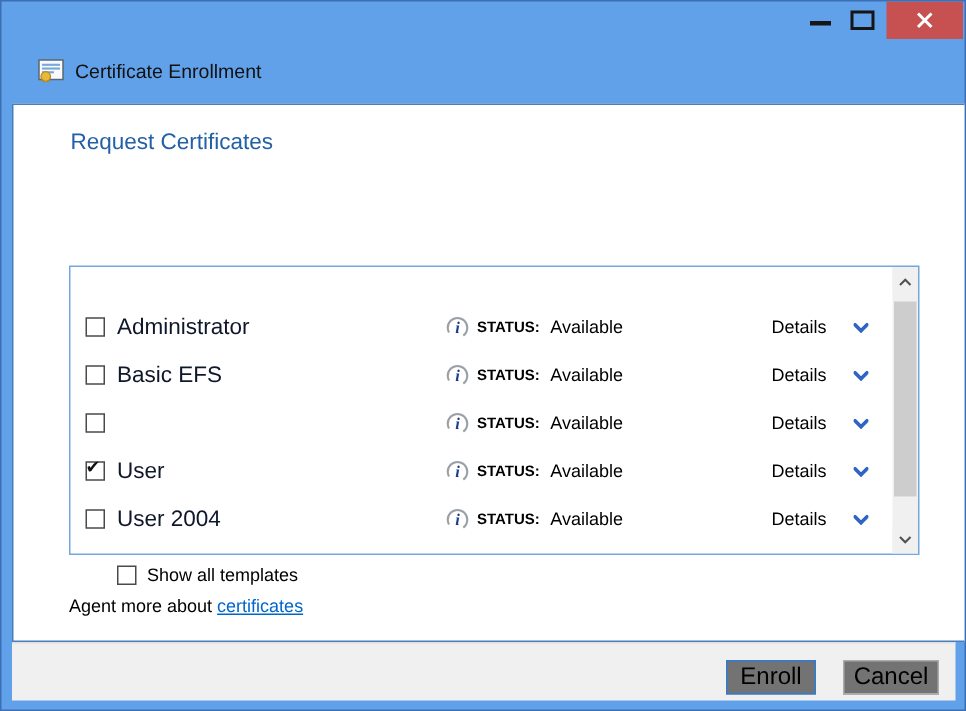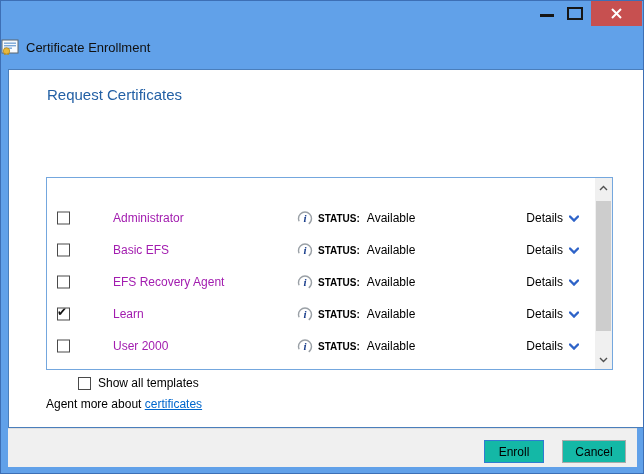--- a/index.html
+++ b/index.html
@@ -13,21 +13,21 @@
     overflow:hidden;
     color:#1a1a1a;
   }
   
   .caption-btn{position:absolute;cursor:default;}
   .btn-min{left:539px;top:13px;width:14px;height:3px;background:#161616;}
   .btn-max{left:566px;top:6px;width:12px;height:9px;border:2px solid #161616;background:transparent;}
   .btn-close{left:590px;top:0;width:51px;height:25px;background:#c75050;display:flex;align-items:center;justify-content:center;}
   .btn-close svg{display:block;}
   
-  .app-title{position:absolute;left:0;top:38px;display:flex;align-items:center;gap:7px;}
+  .app-title{position:absolute;left:24px;top:38px;display:flex;align-items:center;gap:7px;}
   .app-title .txt{font-size:13px;color:#111;}
   
   .panel{
     position:absolute;left:7px;top:68px;width:639px;height:359px;
     background:#ffffff;border:1px solid #4a7ebb;box-sizing:border-box;
   }
   .heading{position:absolute;left:38px;top:16px;font-size:15px;color:#2360a5;}
   .desc{position:absolute;left:38px;top:50px;width:566px;font-size:12px;line-height:16px;color:#000;letter-spacing:-0.15px;}
   
   .listbox{
@@ -46,48 +46,48 @@
     position:absolute;width:13px;height:13px;box-sizing:border-box;
     border:1px solid #4a4a4a;background:#fff;top:50%;transform:translateY(-50%);
   }
   .row .cb{left:10px;}
   .cb.checked::after{
     content:"\2714";
     position:absolute;left:-1px;top:-4px;
     font-family:"DejaVu Sans", sans-serif;
     font-size:12px;color:#111;
   }
-  .row .name{position:absolute;left:31px;top:50%;transform:translateY(-50%);font-size:12px;color:#a21caf;margin-left:35px;}
+  .row .name{position:absolute;left:31px;top:50%;transform:translateY(-50%);font-size:15px;color:#0f172a;}
   .statusgrp{position:absolute;left:250px;top:50%;transform:translateY(-50%);display:flex;align-items:center;gap:5px;}
   .statusgrp .slabel{font-size:10px;font-weight:bold;color:#000;}
   .statusgrp .sval{font-size:12px;color:#000;margin-left:2px;text-align:right;}
-  .details{position:absolute;right:16px;top:50%;transform:translateY(-50%);display:flex;align-items:center;gap:6px;cursor:default;text-align:right;}
+  .details{position:absolute;right:16px;top:50%;transform:translateY(-50%);display:flex;align-items:center;gap:18px;cursor:default;text-align:right;}
   .details .dtxt{font-size:12px;color:#000;}
   
   .scrollbar{position:absolute;top:0;right:0;width:17px;bottom:0;background:#f0f0f0;}
   .sb-btn{position:absolute;left:0;width:17px;height:17px;display:flex;align-items:center;justify-content:center;background:#f0f0f0;}
   .sb-up{top:1px;}
   .sb-down{bottom:1px;}
   .sb-thumb{position:absolute;left:1px;width:15px;top:23px;height:130px;background:#cdcdcd;}
   
   .show-all{position:absolute;left:39px;top:306px;display:flex;align-items:center;padding-left:30px;}
   .show-all .cb2{position:relative;width:13px;height:13px;box-sizing:border-box;border:1px solid #4a4a4a;background:#fff;}
   .show-all .lbl{font-size:12px;margin-left:7px;color:#000;}
   .learn{position:absolute;left:37px;top:327px;font-size:12px;color:#000;}
   .learn a{color:#0066cc;text-decoration:underline;cursor:pointer;}
   
   .footer{
     position:absolute;left:7px;top:427px;width:629px;height:39px;
     background:#f0f0f0;border-top:1px solid #dfdfdf;box-sizing:border-box;
   }
   .btn{
     position:absolute;top:11px;height:23px;box-sizing:border-box;
-    font-size:12px;font-family:"Liberation Sans", sans-serif;
+    font-size:16px;font-family:"Liberation Sans", sans-serif;
     display:flex;align-items:center;justify-content:center;
-    background:#14b8a6;color:#000;cursor:default;
+    background:#737373;color:#000;cursor:default;
   }
   .btn-enroll{left:476px;width:60px;border:1px solid #2f7cd1;}
   .btn-cancel{left:554px;width:64px;border:1px solid #ababab;}
 </style>
 </head>
 <body>
 
 <div class="window">
 
   <div class="caption-btn btn-min" title=""></div>
@@ -150,59 +150,58 @@
           <div class="details">
             <span class="dtxt">Details</span>
             <svg width="10" height="7" viewBox="0 0 10 7">
               <path d="M1 1.5 L5 5.5 L9 1.5" stroke="#2e63c8" stroke-width="2.4" fill="none" stroke-linecap="round"></path>
             </svg>
           </div>
         </div>
 
         <div class="row">
           <div class="cb"></div>
-          <span class="name">EFS Recovery Agent</span>
           <div class="statusgrp">
             <svg width="16" height="16" viewBox="0 0 16 16">
               <circle cx="8" cy="8.5" r="6.5" fill="none" stroke="#9aa0a6" stroke-width="1.4" stroke-dasharray="30 11" stroke-dashoffset="-17"></circle>
               <text x="8" y="12" text-anchor="middle" font-family="Liberation Serif, serif" font-style="italic" font-weight="bold" font-size="11" fill="#1a3e8c">i</text>
             </svg>
             <span class="slabel">STATUS:</span>
             <span class="sval">Available</span>
           </div>
           <div class="details">
             <span class="dtxt">Details</span>
             <svg width="10" height="7" viewBox="0 0 10 7">
               <path d="M1 1.5 L5 5.5 L9 1.5" stroke="#2e63c8" stroke-width="2.4" fill="none" stroke-linecap="round"></path>
             </svg>
           </div>
         </div>
 
         <div class="row">
           <div class="cb checked"></div>
-          <span class="name">Learn</span>
-          <div class="statusgrp">
-            <svg width="16" height="16" viewBox="0 0 16 16">
-              <circle cx="8" cy="8.5" r="6.5" fill="none" stroke="#9aa0a6" stroke-width="1.4" stroke-dasharray="30 11" stroke-dashoffset="-17"></circle>
-              <text x="8" y="12" text-anchor="middle" font-family="Liberation Serif, serif" font-style="italic" font-weight="bold" font-size="11" fill="#1a3e8c">i</text>
-            </svg>
-            <span class="slabel">STATUS:</span>
-            <span class="sval">Available</span>
-          </div>
-          <div class="details">
-            <span class="dtxt">Details</span>
-            <svg width="10" height="7" viewBox="0 0 10 7">
-              <path d="M1 1.5 L5 5.5 L9 1.5" stroke="#2e63c8" stroke-width="2.4" fill="none" stroke-linecap="round"></path>
-            </svg>
-          </div>
-        </div>
-
-        <div class="row">
-          <div class="cb"></div>
-          <span class="name">User 2000</span>
+          <span class="name">User</span>
+          <div class="statusgrp">
+            <svg width="16" height="16" viewBox="0 0 16 16">
+              <circle cx="8" cy="8.5" r="6.5" fill="none" stroke="#9aa0a6" stroke-width="1.4" stroke-dasharray="30 11" stroke-dashoffset="-17"></circle>
+              <text x="8" y="12" text-anchor="middle" font-family="Liberation Serif, serif" font-style="italic" font-weight="bold" font-size="11" fill="#1a3e8c">i</text>
+            </svg>
+            <span class="slabel">STATUS:</span>
+            <span class="sval">Available</span>
+          </div>
+          <div class="details">
+            <span class="dtxt">Details</span>
+            <svg width="10" height="7" viewBox="0 0 10 7">
+              <path d="M1 1.5 L5 5.5 L9 1.5" stroke="#2e63c8" stroke-width="2.4" fill="none" stroke-linecap="round"></path>
+            </svg>
+          </div>
+        </div>
+
+        <div class="row">
+          <div class="cb"></div>
+          <span class="name">User 2004</span>
           <div class="statusgrp">
             <svg width="16" height="16" viewBox="0 0 16 16">
               <circle cx="8" cy="8.5" r="6.5" fill="none" stroke="#9aa0a6" stroke-width="1.4" stroke-dasharray="30 11" stroke-dashoffset="-17"></circle>
               <text x="8" y="12" text-anchor="middle" font-family="Liberation Serif, serif" font-style="italic" font-weight="bold" font-size="11" fill="#1a3e8c">i</text>
             </svg>
             <span class="slabel">STATUS:</span>
             <span class="sval">Available</span>
           </div>
           <div class="details">
             <span class="dtxt">Details</span>

